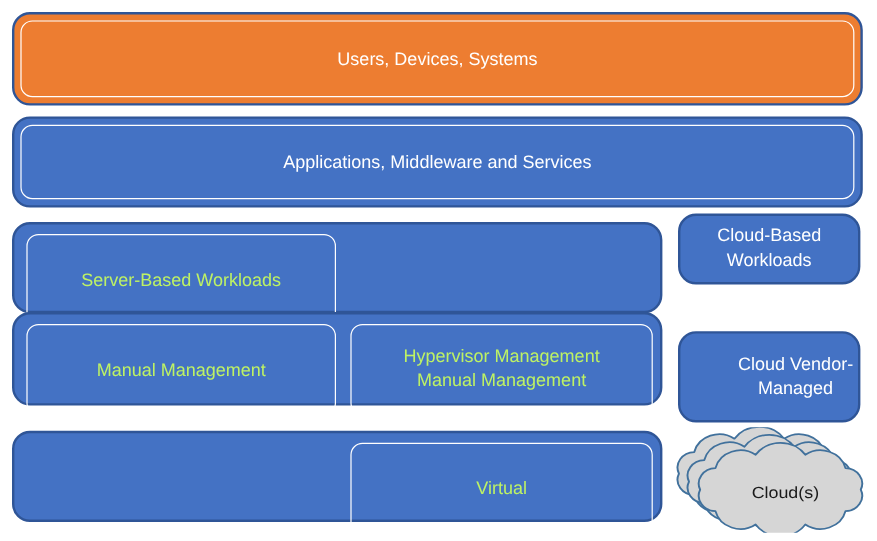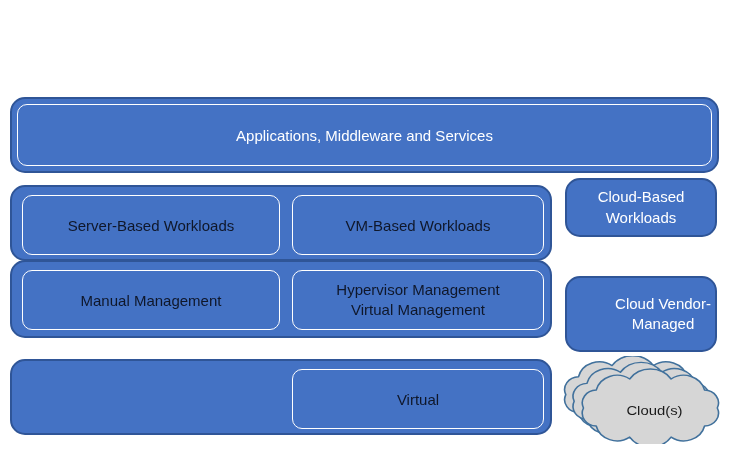--- a/index.html
+++ b/index.html
@@ -33,27 +33,27 @@
     align-items: center;
     justify-content: center;
     color: #ffffff;
     font-size: 15px;
     text-align: center;
   }
   .sub-box {
     position: absolute;
     box-sizing: border-box;
     top: 8px;
-    height: 60px;
+    height: 76px;
     border: 1.5px solid #ffffff;
     border-radius: 10px;
     display: flex;
     align-items: center;
     justify-content: center;
-    color: #0f172a;
+    color: #bef264;
     font-size: 15px;
     text-align: center;
   }
   .sub-box-a { left: 10px;  width: 258px; }
   .sub-box-b { left: 280px; width: 252px; }
   .multiline { white-space: pre-line; line-height: 1.35; }
   .side-box {
     position: absolute;
     box-sizing: border-box;
     left: 565px;
@@ -85,37 +85,40 @@
     fill: #1a1a1a;
     font-family: "Liberation Sans", sans-serif;
     font-size: 16px;
   }
 </style>
 </head>
 <body>
 
 <div class="canvas">
 
+  <div class="shape fill-orange" style="left:10px; top:10px; width:709px; height:78px;">
+    <div class="inner-line"></div>
+    <div class="center-text">Users, Devices, Systems</div>
+  </div>
 
   <div class="shape fill-blue" style="left:10px; top:97px; width:709px; height:76px;">
     <div class="inner-line"></div>
     <div class="center-text">Applications, Middleware and Services</div>
   </div>
 
   <div class="shape fill-blue" style="left:10px; top:185px; width:542px; height:76px;">
     <div class="sub-box sub-box-a">Server-Based Workloads</div>
-    <div class="sub-box sub-box-b">VM-Based Workloads</div>
   </div>
   <div class="side-box multiline" style="top:178px; height:59px;">Cloud-Based
 Workloads</div>
 
   <div class="shape fill-blue" style="left:10px; top:260px; width:542px; height:78px;">
     <div class="sub-box sub-box-a">Manual Management</div>
     <div class="sub-box sub-box-b multiline">Hypervisor Management
-Virtual Management</div>
+Manual Management</div>
   </div>
   <div class="side-box multiline" style="top:276px; height:76px;padding-left:44px;">Cloud Vendor-
 Managed</div>
 
   <div class="shape fill-blue" style="left:10px; top:359px; width:542px; height:76px;">
     <div class="sub-box sub-box-b">Virtual</div>
   </div>
 
   <svg class="cloud-svg" viewBox="0 0 185 105" preserveAspectRatio="none">
     <defs>

